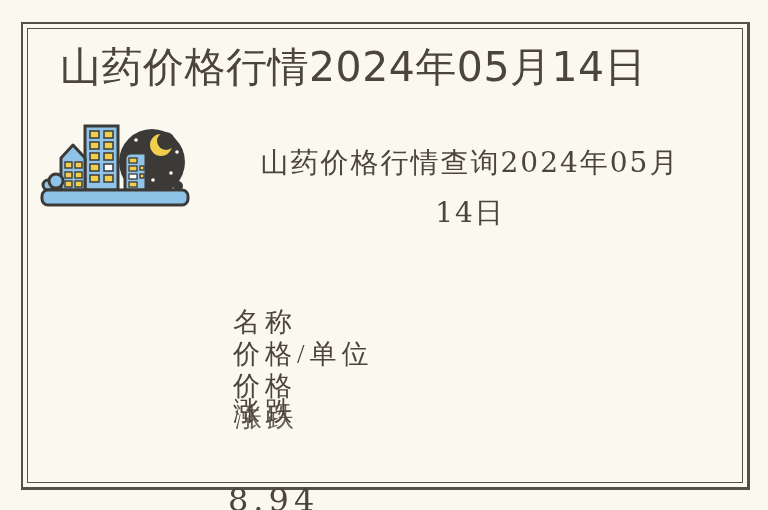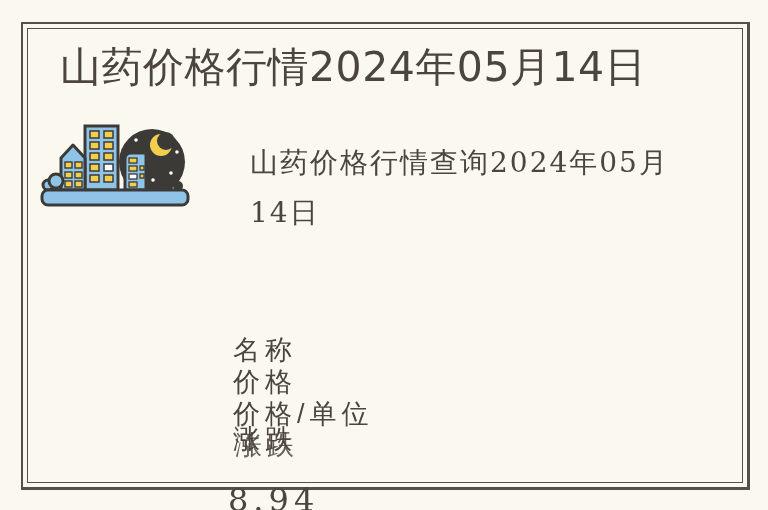--- a/index.html
+++ b/index.html
@@ -47,32 +47,32 @@
 
   .image-caption {
     position: absolute;
     left: 212px; top: 22px;
     width: 440px;
     font-size: 28px;
     line-height: 50px;
     letter-spacing: 2px;
     color: var(--theme-text, #4B453E);
     font-family: "DejaVu Serif", "Liberation Serif", serif;
+    text-align: center;
   }
 
   
   .table-headers {
     position: absolute;
     left: 233px; top: 306px;
     width: 300px;
-    font-family: Liberation Sans, sans-serif;
+    font-family: Liberation Serif, serif;
     font-size: 27px;
     letter-spacing: 5px;
     color: var(--theme-text, #4B453E);
-    margin-top: 28px;
   }
   .table-headers .hline { line-height: 32px; height: 32px; white-space: nowrap; }
   .table-headers .hline.overlap-up {
     margin-top: -7px;
     text-shadow: 2px 6px 0 rgba(75, 69, 62, 0.85);
   }
 
   .price-value {
     position: absolute;
     left: 228px; top: 481px;
@@ -166,20 +166,20 @@
       </g>
 
       <rect x="2" y="72" width="146" height="15" rx="6" fill="var(--icon-ground,#90C3E8)" stroke="var(--icon-outline,#3C3A37)" stroke-width="3"></rect>
     </svg>
 
     <div class="image-caption">山药价格行情查询2024年05月14日</div>
   </div>
 
   <div class="table-headers">
     <div class="hline">名称</div>
+    <div class="hline">价格/单位</div>
     <div class="hline">价格</div>
-    <div class="hline">价格/单位</div>
     <div class="hline overlap-up">涨跌</div>
   </div>
 
   <div class="price-value">8.94</div>
 
 </div>
 
 </body></html>

